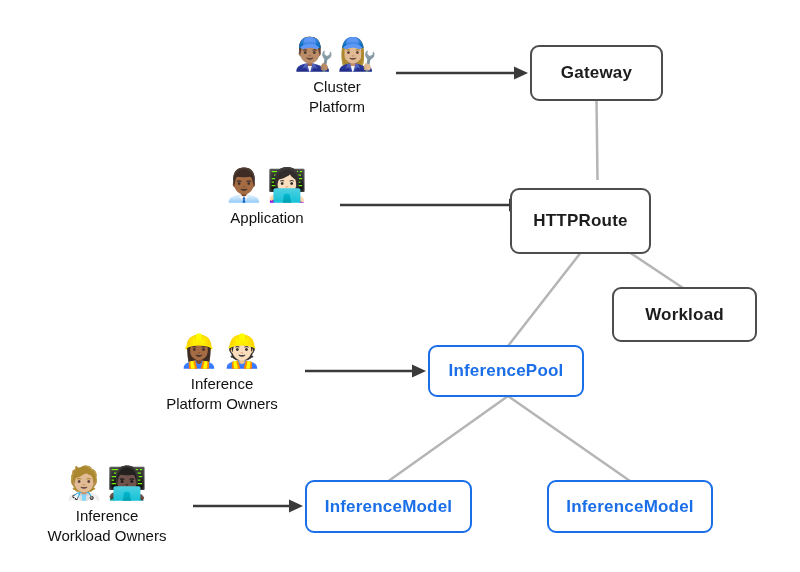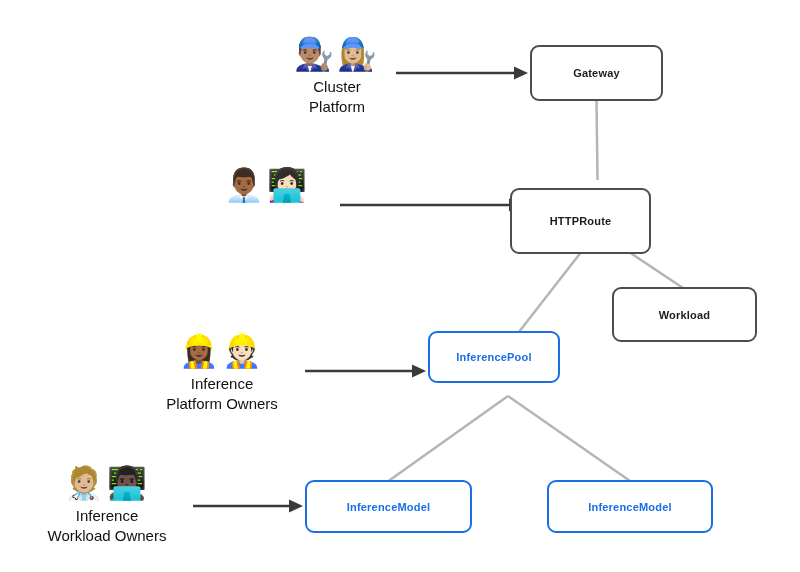--- a/index.html
+++ b/index.html
@@ -35,36 +35,36 @@
     stroke: none;
   }
   .node {
     position: absolute;
     display: flex;
     align-items: center;
     justify-content: center;
     background: #ffffff;
     border-radius: 9px;
     font-weight: 700;
-    font-size: 11px;
+    font-size: 17px;
     letter-spacing: 0.2px;
     box-sizing: border-box;
   }
   .node.standard {
     border: 2.5px solid var(--resource-border, #4d4d4d);
     color: var(--resource-text, #1c1c1c);
   }
   .node.inference {
     border: 2.5px solid var(--accent, #1a6ee8);
     color: var(--accent, #1a6ee8);
   }
   #node-gateway            { left: 530px; top: 45px;  width: 133px; height: 56px; }
   #node-httproute          { left: 510px; top: 178px; width: 141px; height: 66px; margin-top: 10px; }
   #node-service            { left: 612px; top: 287px; width: 145px; height: 55px; }
-  #node-inferencepool      { left: 428px; top: 331px; width: 132px; height: 52px; text-align: center; }
+  #node-inferencepool      { left: 428px; top: 345px; width: 156px; height: 52px; text-align: center; }
   #node-inferencemodel-1   { left: 305px; top: 480px; width: 167px; height: 53px; }
   #node-inferencemodel-2   { left: 547px; top: 480px; width: 166px; height: 53px; }
 
   .persona {
     position: absolute;
     width: 220px;
     text-align: center;
   }
   .persona-emojis {
     font-size: 32px;
@@ -137,20 +137,21 @@
     <div class="persona-emojis"><span>👨🏽‍🔧</span><span>👩🏼‍🔧</span></div>
     <div class="persona-label">
       <div>Cluster</div>
       <div>Platform</div>
     </div>
   </div>
 
   <div class="persona" id="persona-application-developers">
     <div class="persona-emojis"><span>👨🏾‍💼</span><span>👩🏻‍💻</span></div>
     <div class="persona-label">
+      <div>Application</div>
     </div>
   </div>
 
   <div class="persona" id="persona-inference-platform-owners">
     <div class="persona-emojis"><span>👷🏾‍♀️</span><span>👷🏻</span></div>
     <div class="persona-label">
       <div>Inference</div>
       <div>Platform Owners</div>
     </div>
   </div>

